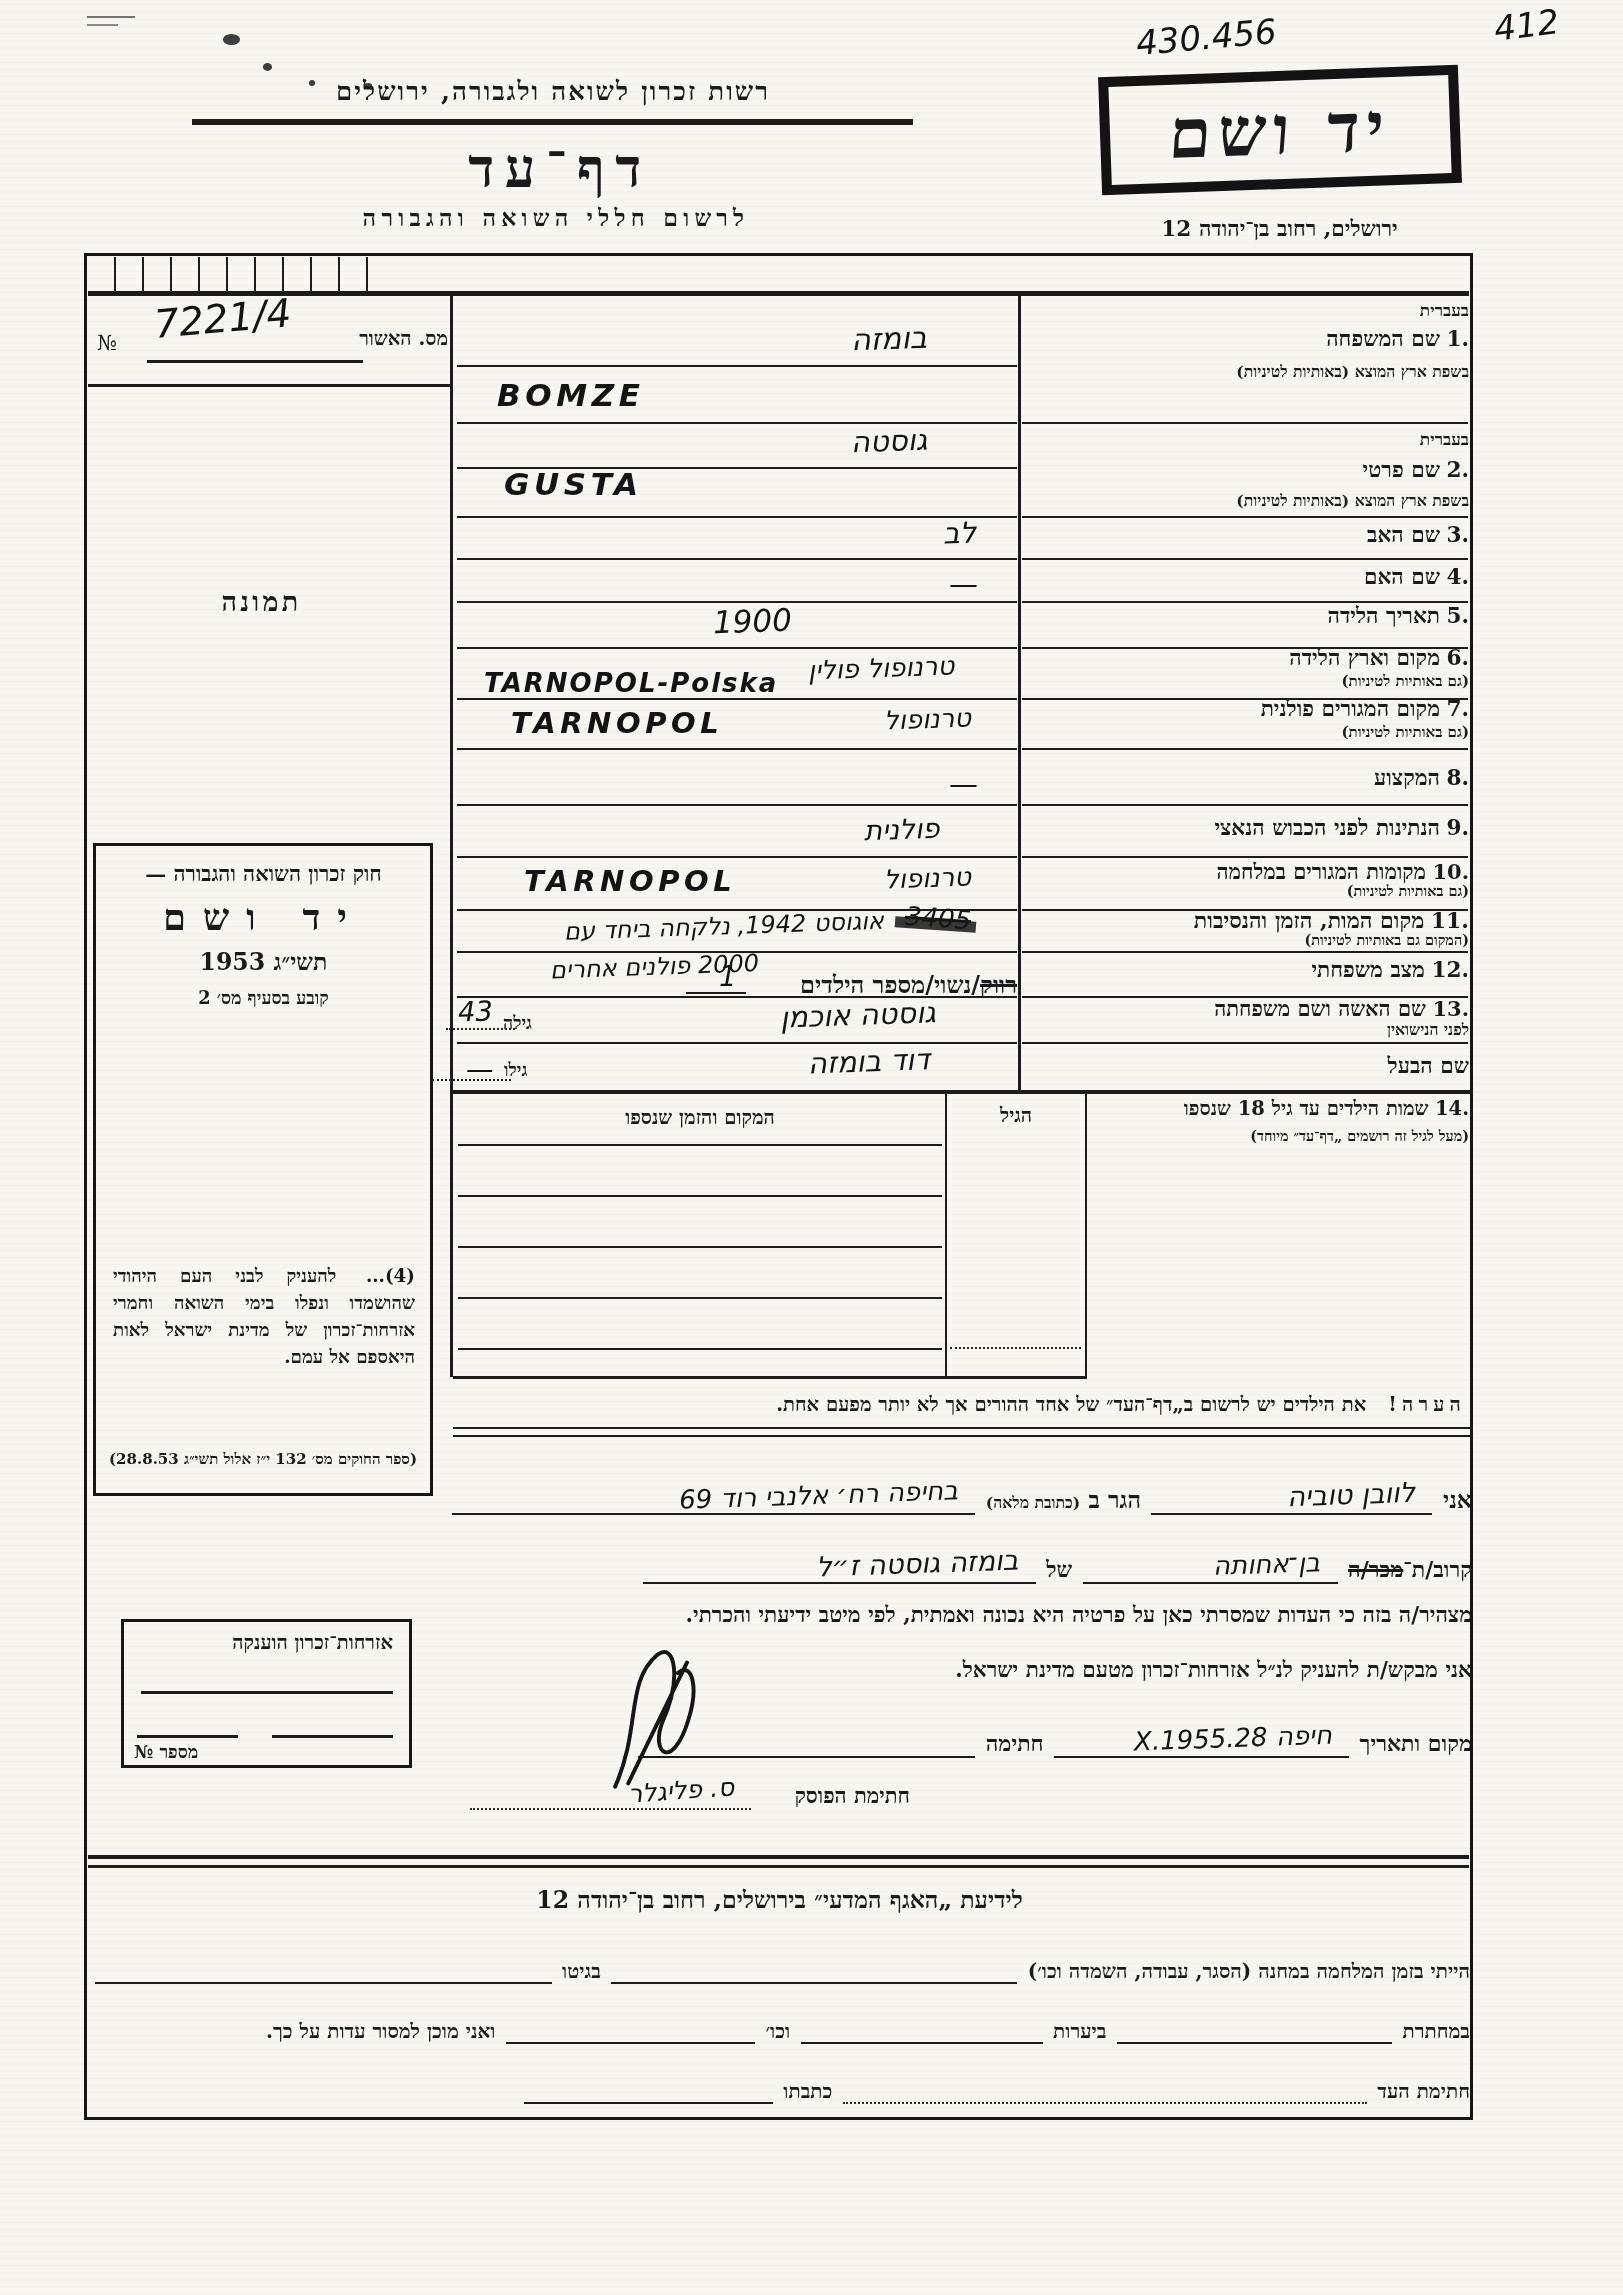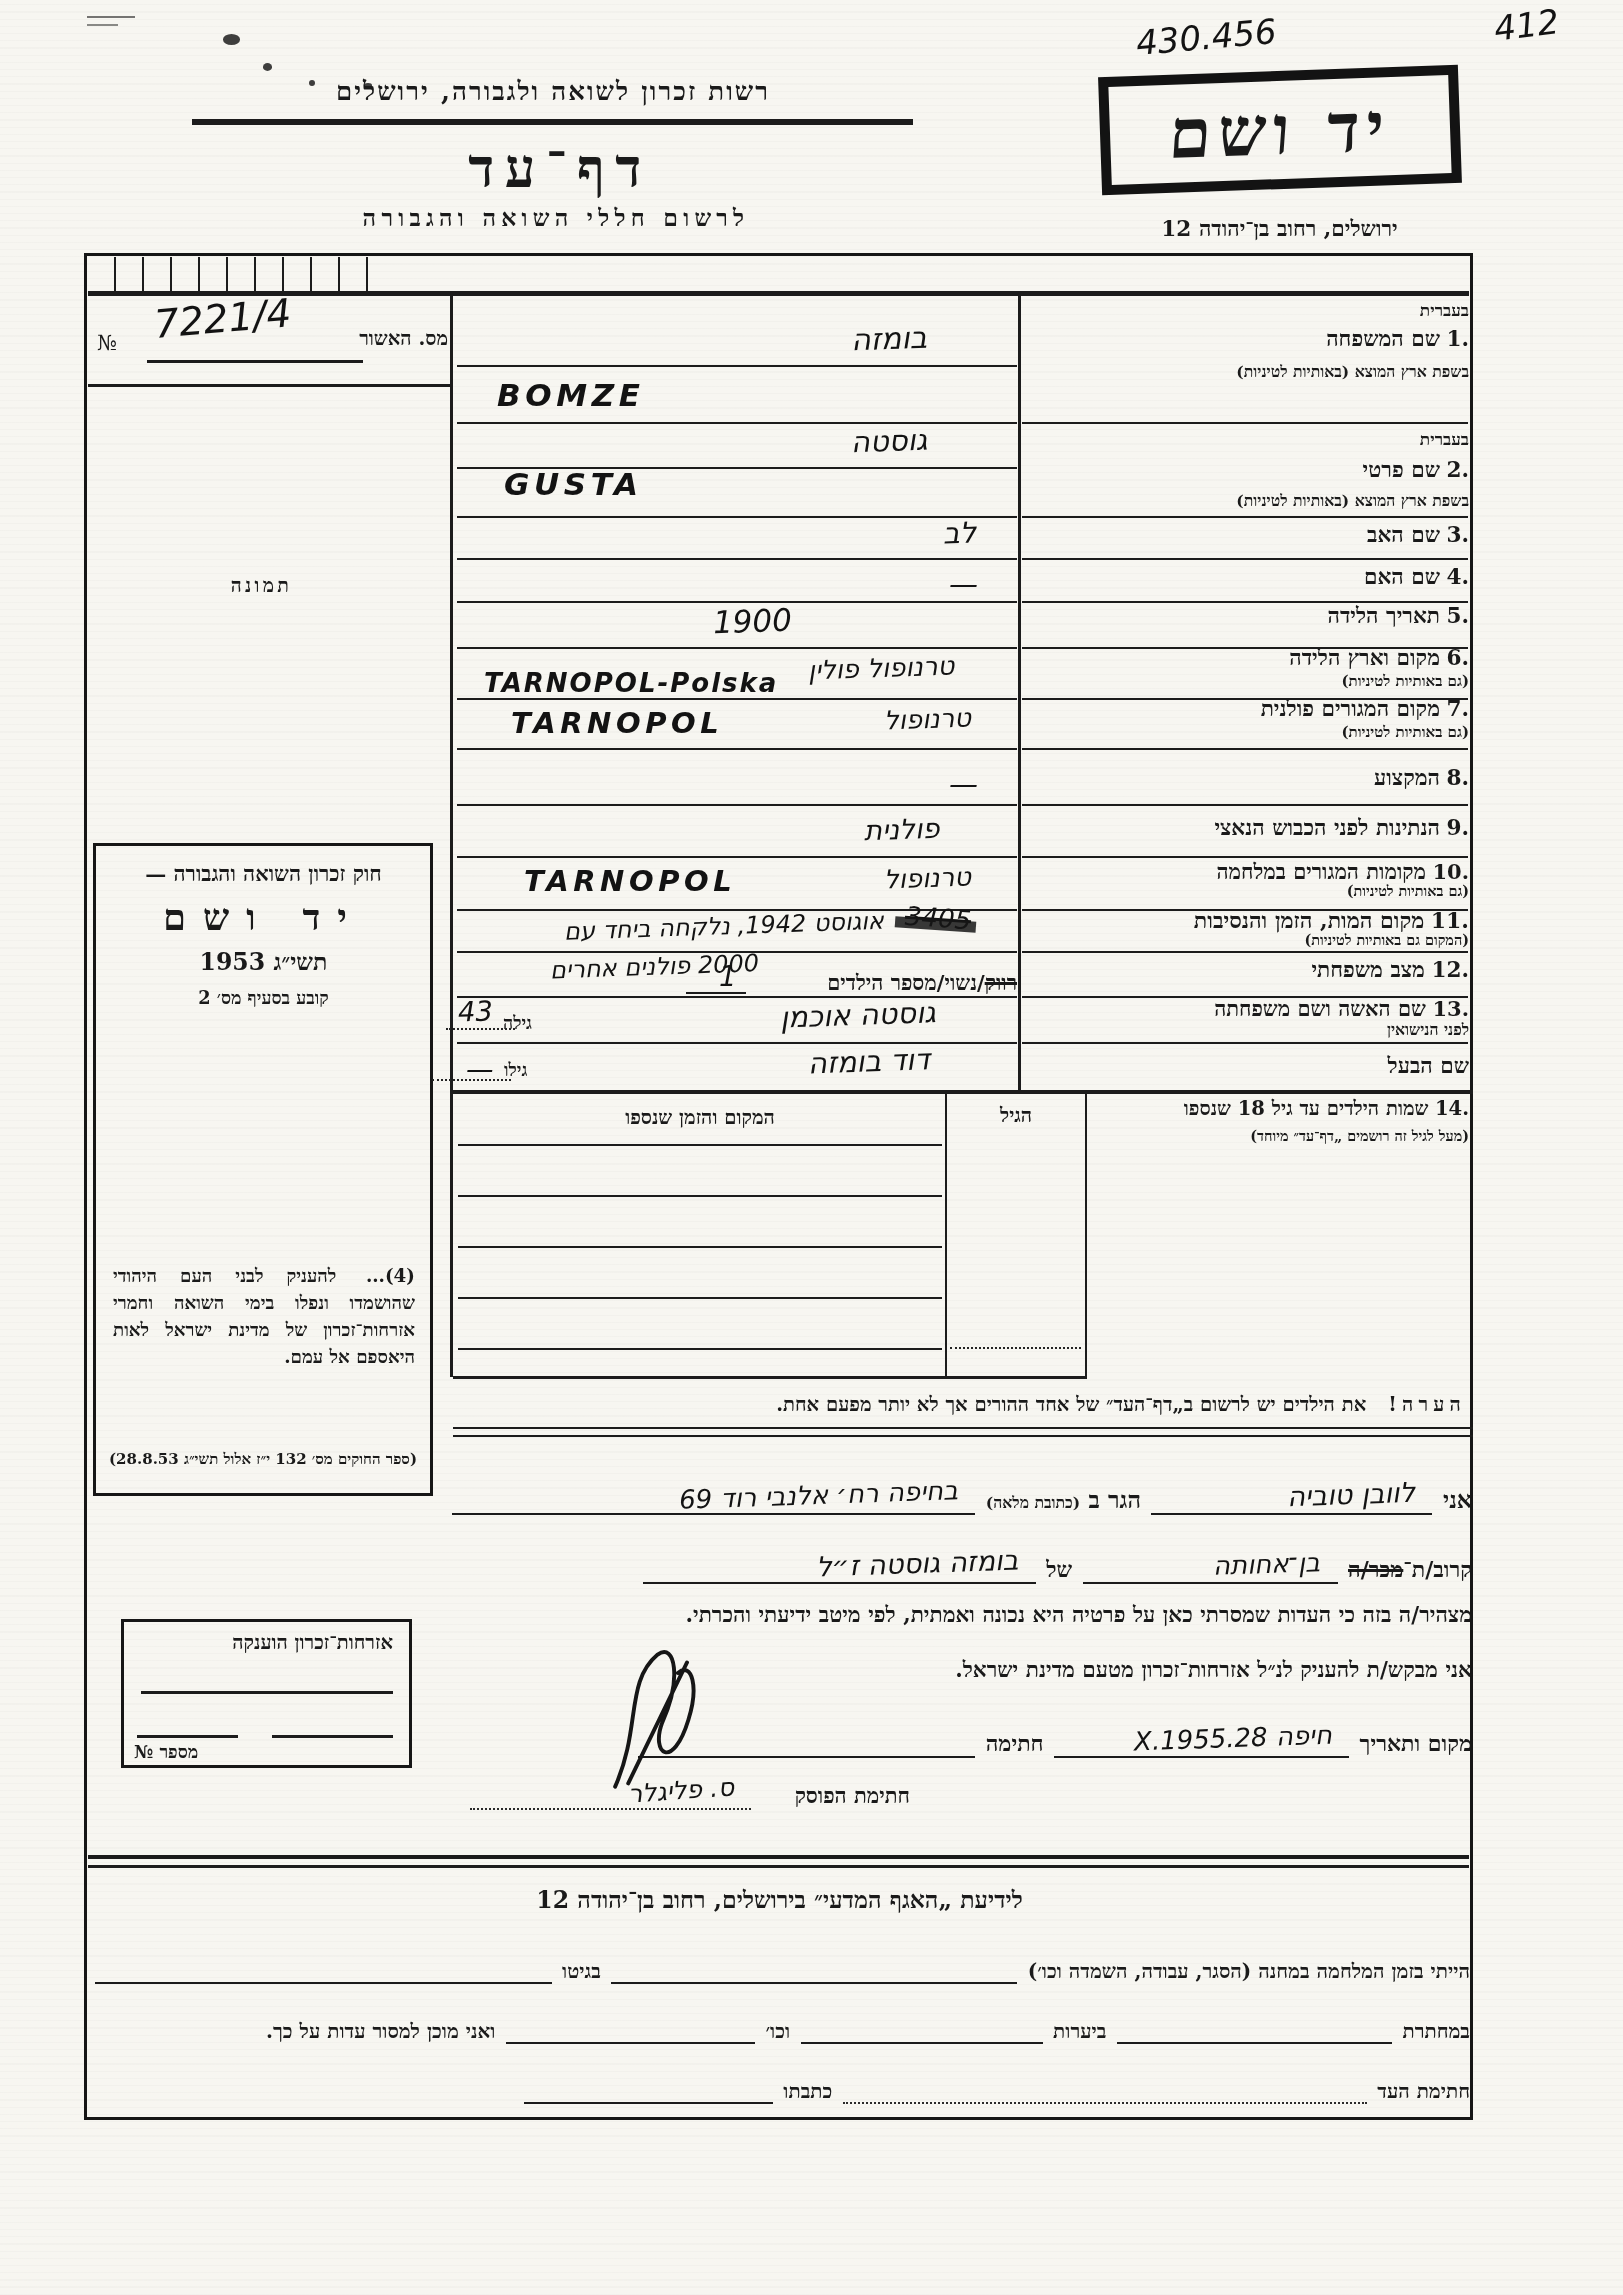--- a/index.html
+++ b/index.html
@@ -59,21 +59,21 @@
   <div class="line" style="left:88px;top:291px;width:1381px;height:5.2px;"></div>
   <div class="line" style="left:450px;top:296px;width:2.6px;height:1081px;"></div>
   <div class="line" style="left:1018px;top:296px;width:2.6px;height:795px;"></div>
 
   <div class="abs he b" style="left:350px;top:327px;width:98px;font-size:19.6px;">מס. האשור</div>
   <div class="abs" style="left:97px;top:331px;font-size:21px;">№</div>
   <div class="abs hw" style="left:154px;top:296px;font-size:39px;transform:rotate(-5deg);direction:ltr;">7221/4</div>
   <div class="line" style="left:147px;top:360px;width:216px;height:2.6px;"></div>
   <div class="line" style="left:88px;top:384px;width:363px;height:2.6px;"></div>
 
-  <div class="abs he b center" style="left:209px;top:574px;width:105px;font-size:19px;letter-spacing:3.3px;">תמונה</div>
+  <div class="abs he b center" style="left:209px;top:586px;width:105px;font-size:27px;letter-spacing:3.3px;">תמונה</div>
 
   <div class="frame" style="left:93px;top:843px;width:340px;height:653px;"></div>
   <div class="abs he b center" style="left:105px;top:861px;width:317px;font-size:21px;">חוק זכרון השואה והגבורה —</div>
   <div class="abs he b center" style="left:105px;top:895px;width:317px;font-size:37px;letter-spacing:17px;">יד ושם</div>
   <div class="abs he b center" style="left:105px;top:948px;width:317px;font-size:23.6px;">תשי״ג 1953</div>
   <div class="abs he b center" style="left:105px;top:987px;width:317px;font-size:17.7px;">קובע בסעיף מס׳ 2</div>
   <div class="abs he b" style="left:113px;top:1262px;width:302px;font-size:18.3px;line-height:27px;text-align:justify;">
     <span class="fnum">...(4)</span>
     <span>להעניק לבני העם היהודי שהושמדו ונפלו בימי השואה וחמרי אזרחות־זכרון של מדינת ישראל לאות היאספם אל עמם.</span>
   </div>
@@ -157,21 +157,21 @@
   <div class="abs hw" style="left:949px;top:767px;font-size:29px;">—</div>
   <div class="abs hw hwr he" style="left:864px;top:813px;font-size:27.5px;">פולנית</div>
   <div class="abs hw lat" style="left:524px;top:864px;font-size:29px;">TARNOPOL</div>
   <div class="abs hw hwr he" style="left:884px;top:863px;font-size:26px;">טרנופול</div>
 
   <div class="abs hw strike" style="left:905px;top:903px;font-size:26px;transform:rotate(4deg);">3405</div>
   <div class="abs" style="left:895px;top:919px;width:81px;height:10.5px;background:#161616;opacity:.85;transform:rotate(4deg);"></div>
   <div class="abs hw hwr he" style="left:465px;top:914px;width:419px;font-size:24px;">אוגוסט 1942, נלקחה ביחד עם</div>
   <div class="abs hw hwr he" style="left:478px;top:954px;width:281px;font-size:24px;">2000 פולנים אחרים</div>
 
-  <div class="abs he b right" style="left:749px;top:970px;width:268px;font-size:21px;">
+  <div class="abs he b right" style="left:749px;top:970px;width:268px;font-size:24px;">
     <span class="strike">רווק</span><span>/נשוי/מספר הילדים</span>
   </div>
   <div class="abs hw" style="left:719px;top:960px;font-size:27.5px;">1</div>
   <div class="line" style="left:686px;top:992px;width:60px;height:2px;"></div>
 
   <div class="abs hw hwr he" style="left:661px;top:1000px;width:275px;font-size:29px;">גוסטה אוכמן</div>
   <div class="abs he b" style="left:503px;top:1012px;font-size:17.7px;">גילה</div>
   <div class="abs hw hwr" style="left:458px;top:995px;font-size:27.5px;">43</div>
   <div class="dotline" style="left:446px;top:1028px;width:69px;"></div>
 

